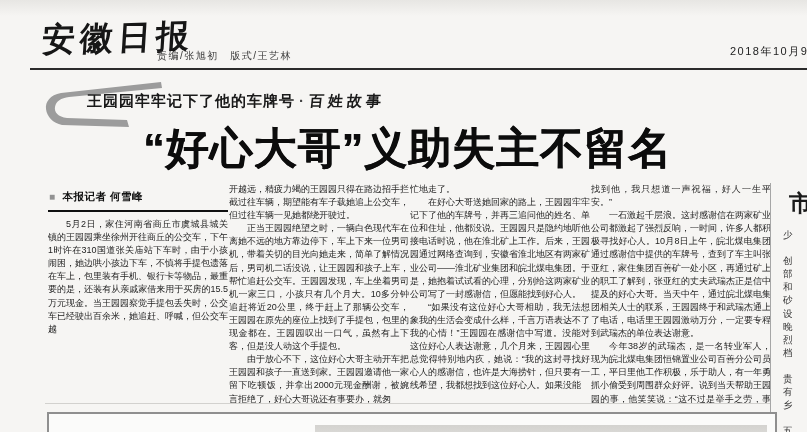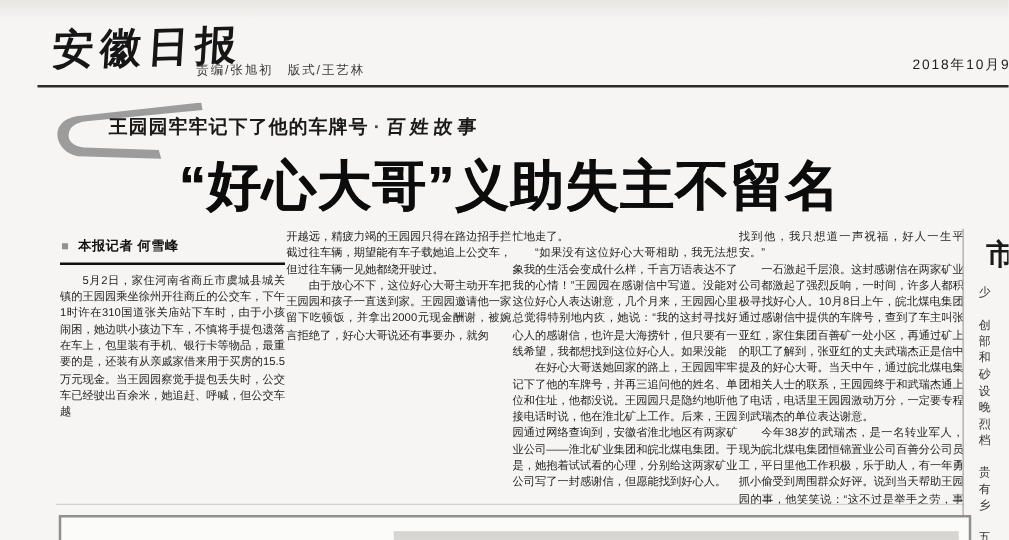--- a/index.html
+++ b/index.html
@@ -76,26 +76,27 @@
 
 <div class="columns">
   <div class="col">
     <div class="byline">
       <span class="sq">■</span><span>本报记者 何雪峰</span>
     </div>
       <p class="para indent">5月2日，家住河南省商丘市虞城县城关镇的王园园乘坐徐州开往商丘的公交车，下午1时许在310国道张关庙站下车时，由于小孩闹困，她边哄小孩边下车，不慎将手提包遗落在车上，包里装有手机、银行卡等物品，最重要的是，还装有从亲戚家借来用于买房的15.5万元现金。当王园园察觉手提包丢失时，公交车已经驶出百余米，她追赶、呼喊，但公交车越</p>
     </div>
   <div class="col">
       <p class="para">开越远，精疲力竭的王园园只得在路边招手拦截过往车辆，期望能有车子载她追上公交车，但过往车辆一见她都绕开驶过。</p>
+      <p class="para indent">正当王园园绝望之时，一辆白色现代车在离她不远的地方靠边停下，车上下来一位男司机，带着关切的目光向她走来，简单了解情况后，男司机二话没说，让王园园和孩子上车，帮忙追赶公交车。王园园发现，车上坐着男司机一家三口，小孩只有几个月大。10多分钟追赶将近20公里，终于赶上了那辆公交车，王园园在原先的座位上找到了手提包，包里的现金都在。王园园叹出一口气，虽然有上下客，但是没人动这个手提包。</p>
       <p class="para indent">由于放心不下，这位好心大哥主动开车把王园园和孩子一直送到家。王园园邀请他一家留下吃顿饭，并拿出2000元现金酬谢，被婉言拒绝了，好心大哥说还有事要办，就匆</p>
     </div>
   <div class="col">
       <p class="para">忙地走了。</p>
+      <p class="para indent">在好心大哥送她回家的路上，王园园牢牢记下了他的车牌号，并再三追问他的姓名、单位和住址，他都没说。王园园只是隐约地听他接电话时说，他在淮北矿上工作。后来，王园园通过网络查询到，安徽省淮北地区有两家矿业公司——淮北矿业集团和皖北煤电集团。于是，她抱着试试看的心理，分别给这两家矿业公司写了一封感谢信，但愿能找到好心人。</p>
       <p class="para indent">“如果没有这位好心大哥相助，我无法想象我的生活会变成什么样，千言万语表达不了我的心情！”王园园在感谢信中写道。没能对这位好心人表达谢意，几个月来，王园园心里总觉得特别地内疚，她说：“我的这封寻找好心人的感谢信，也许是大海捞针，但只要有一线希望，我都想找到这位好心人。如果没能</p>
-      <p class="para indent">在好心大哥送她回家的路上，王园园牢牢记下了他的车牌号，并再三追问他的姓名、单位和住址，他都没说。王园园只是隐约地听他接电话时说，他在淮北矿上工作。后来，王园园通过网络查询到，安徽省淮北地区有两家矿业公司——淮北矿业集团和皖北煤电集团。于是，她抱着试试看的心理，分别给这两家矿业公司写了一封感谢信，但愿能找到好心人。</p>
     </div>
   <div class="col">
       <p class="para">找到他，我只想道一声祝福，好人一生平安。”</p>
       <p class="para indent">一石激起千层浪。这封感谢信在两家矿业公司都激起了强烈反响，一时间，许多人都积极寻找好心人。10月8日上午，皖北煤电集团通过感谢信中提供的车牌号，查到了车主叫张亚红，家住集团百善矿一处小区，再通过矿上的职工了解到，张亚红的丈夫武瑞杰正是信中提及的好心大哥。当天中午，通过皖北煤电集团相关人士的联系，王园园终于和武瑞杰通上了电话，电话里王园园激动万分，一定要专程到武瑞杰的单位表达谢意。</p>
       <p class="para indent">今年38岁的武瑞杰，是一名转业军人，现为皖北煤电集团恒锦置业公司百善分公司员工，平日里他工作积极，乐于助人，有一年勇抓小偷受到周围群众好评。说到当天帮助王园园的事，他笑笑说：“这不过是举手之劳，事情都过去几个月了，要是没人提起，我都忘了。”</p>
     </div>
 </div>
 
 <div class="thin-rule"></div>
 <div class="v-divider"></div>

